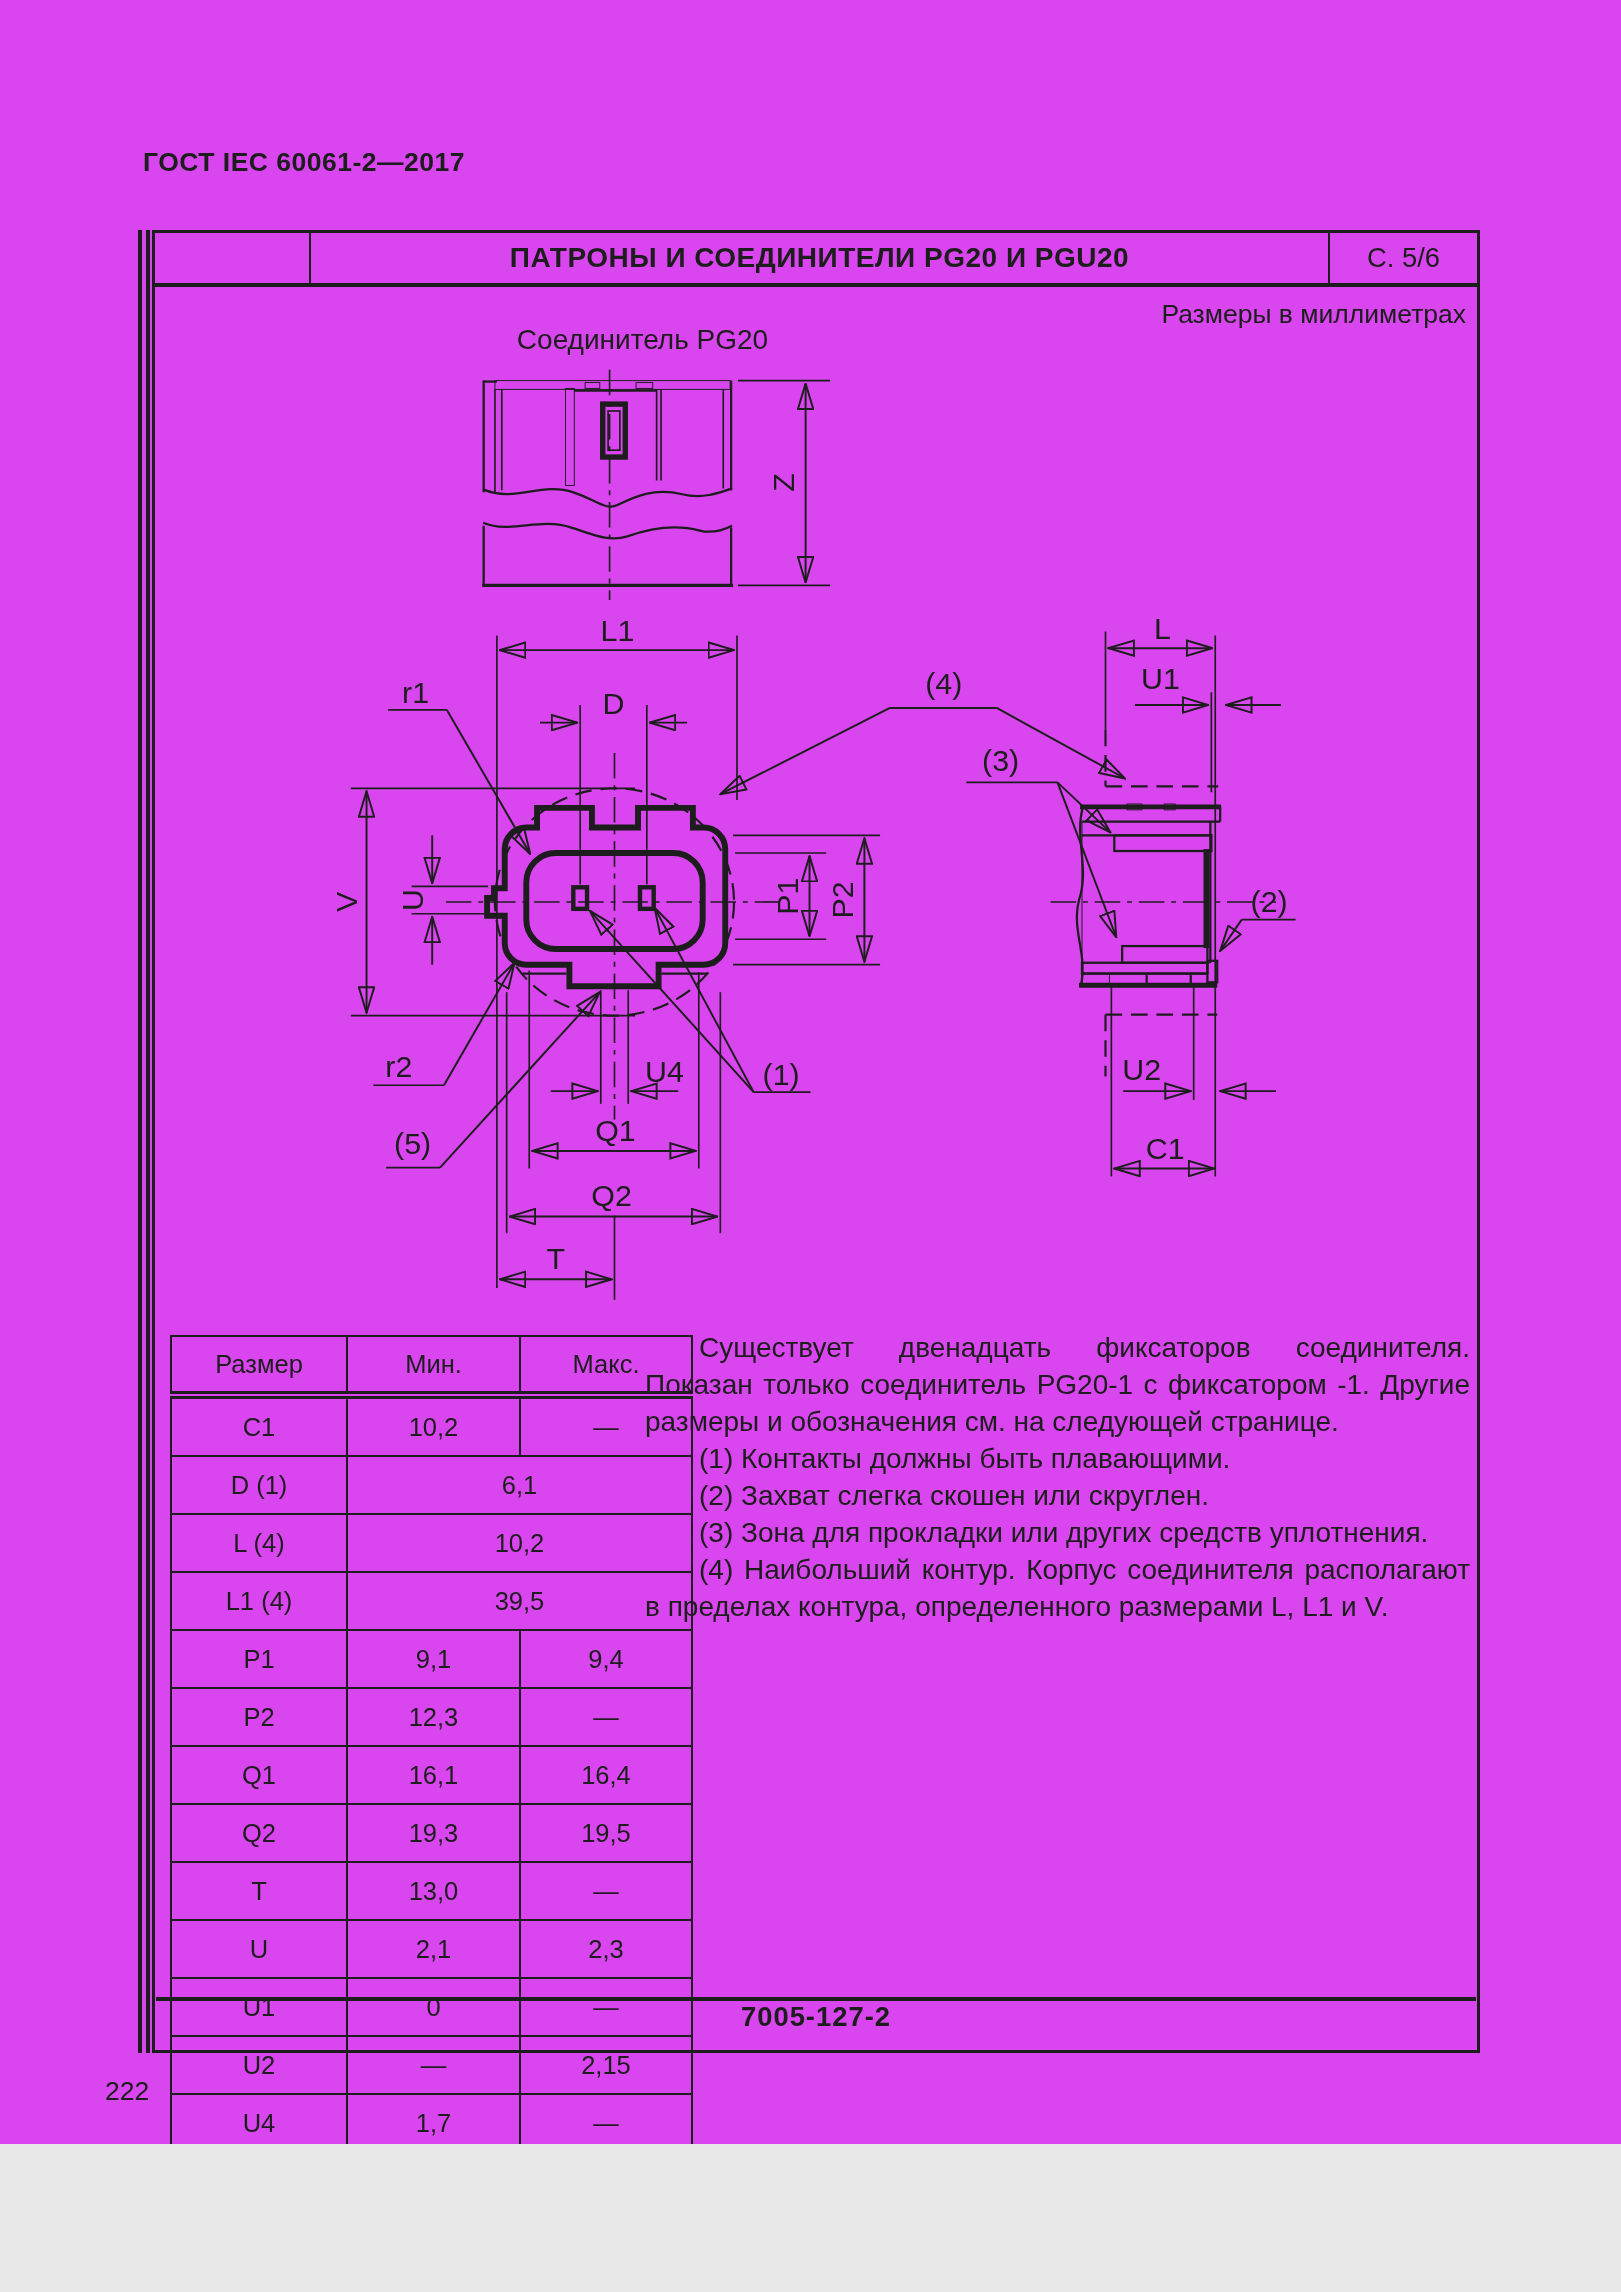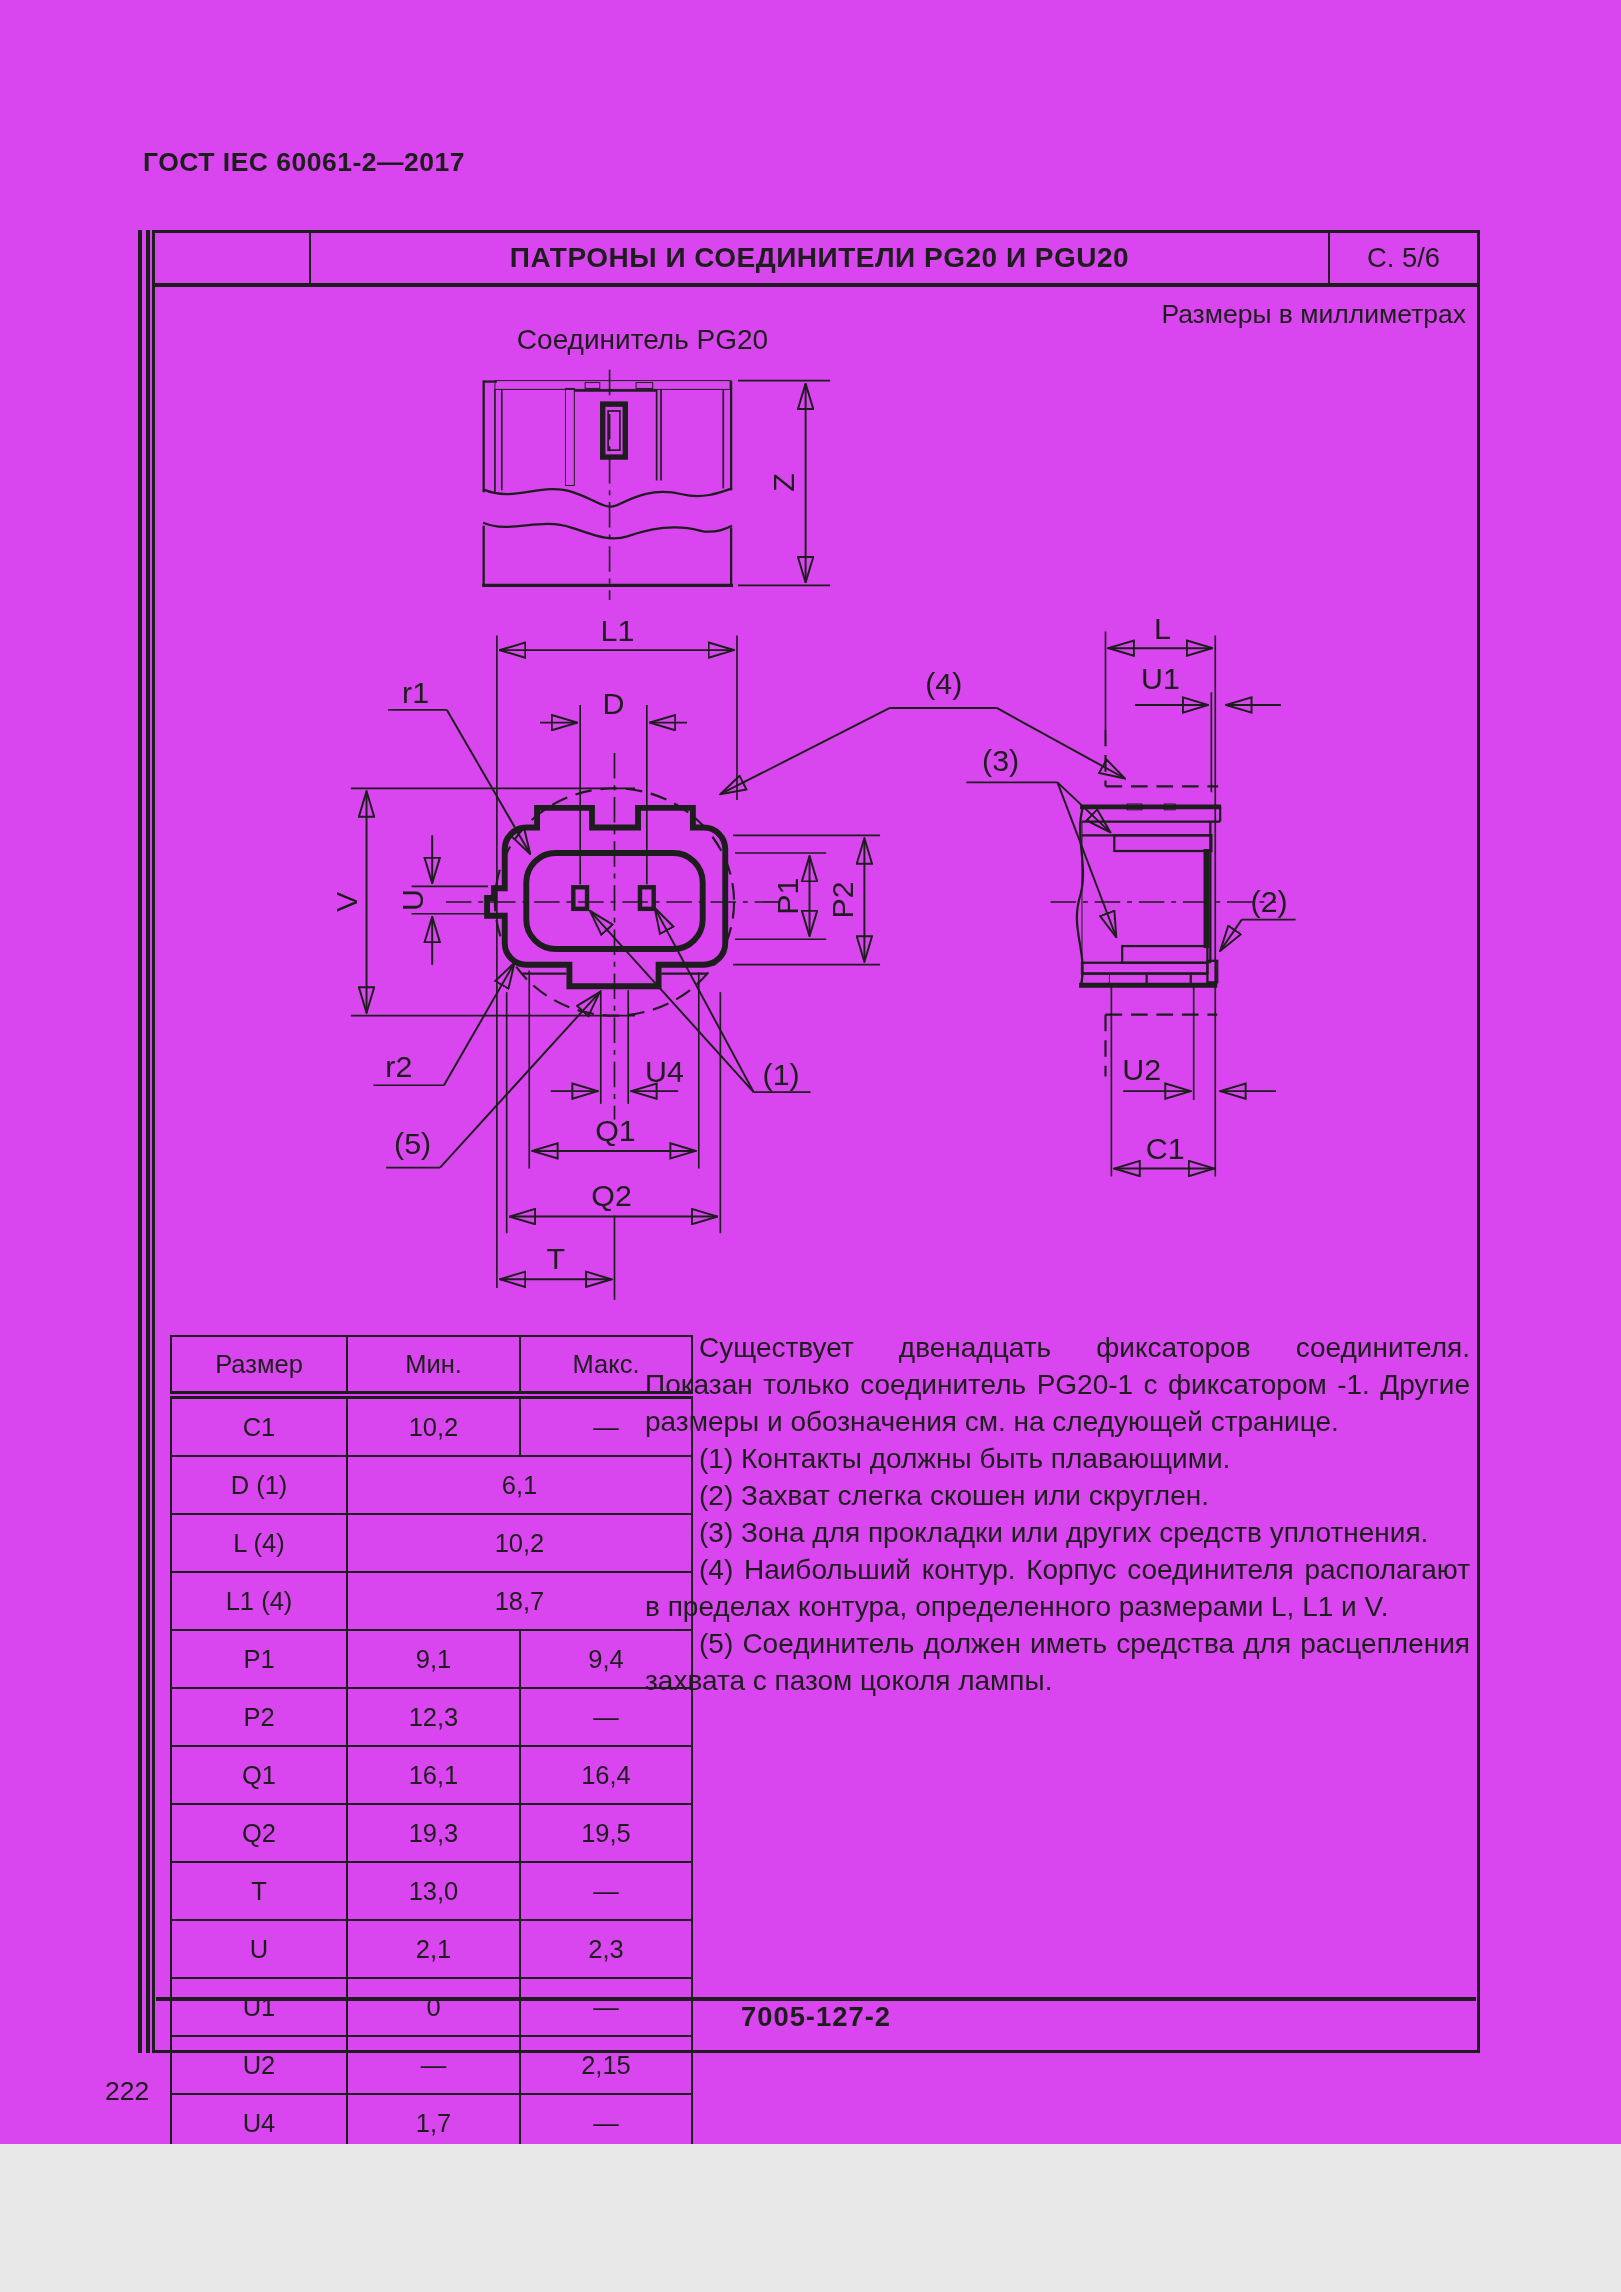--- a/index.html
+++ b/index.html
@@ -261,21 +261,21 @@
         <tr>
           <td>D (1)</td>
           <td colspan="2">6,1</td>
         </tr>
         <tr>
           <td>L (4)</td>
           <td colspan="2">10,2</td>
         </tr>
         <tr>
           <td>L1 (4)</td>
-          <td colspan="2">18,7</td>
+          <td colspan="2">39,5</td>
         </tr>
         <tr>
           <td>P1</td>
           <td>9,1</td>
           <td>9,4</td>
         </tr>
         <tr>
           <td>P2</td>
           <td>12,3</td>
           <td>—</td>
@@ -332,21 +332,20 @@
         </tr>
       </tbody>
   </table>
 
   <div class="abs notes">
     <p>Существует двенадцать фиксаторов соединителя. Показан только соединитель PG20-1 с фиксатором -1. Другие размеры и обозначения см. на следующей странице.</p>
     <p>(1) Контакты должны быть плавающими.</p>
     <p>(2) Захват слегка скошен или скруглен.</p>
     <p>(3) Зона для прокладки или других средств уплотнения.</p>
     <p>(4) Наибольший контур. Корпус соединителя располагают в пределах контура, определенного размерами L, L1 и V.</p>
-    <p>(5) Соединитель должен иметь средства для расцепления захвата с пазом цоколя лампы.</p>
   </div>
 
   <div class="abs footer-band">
     <span>7005-127-2</span>
   </div>
 
   <div class="abs page-number">222</div>
 
 </div>
 

